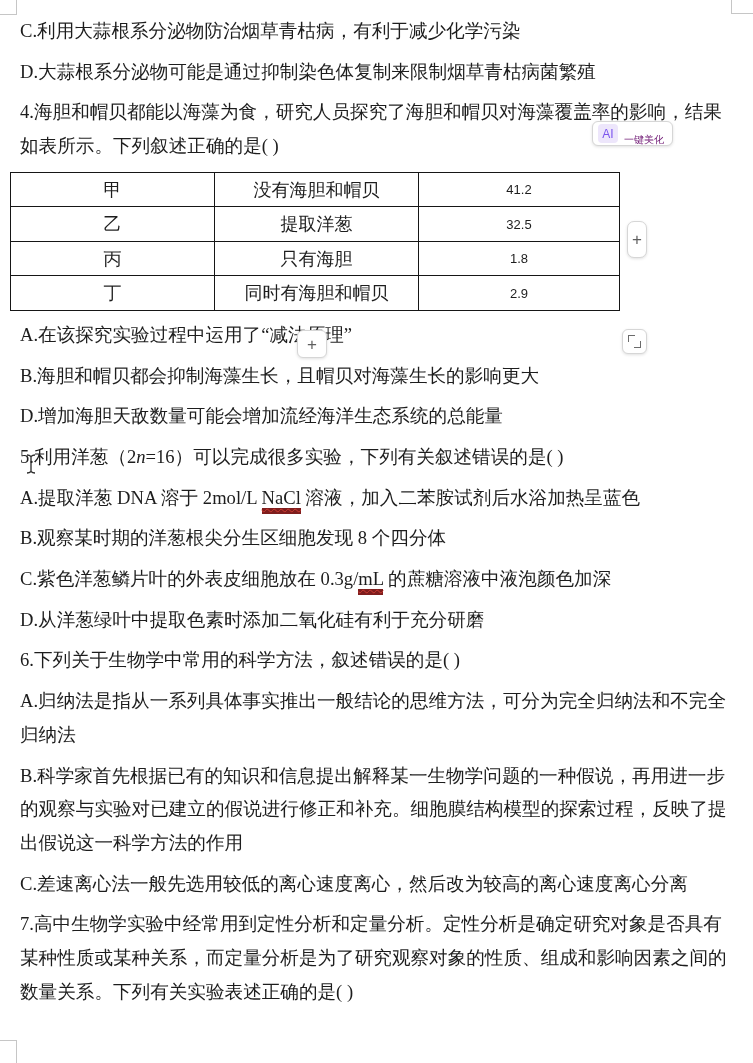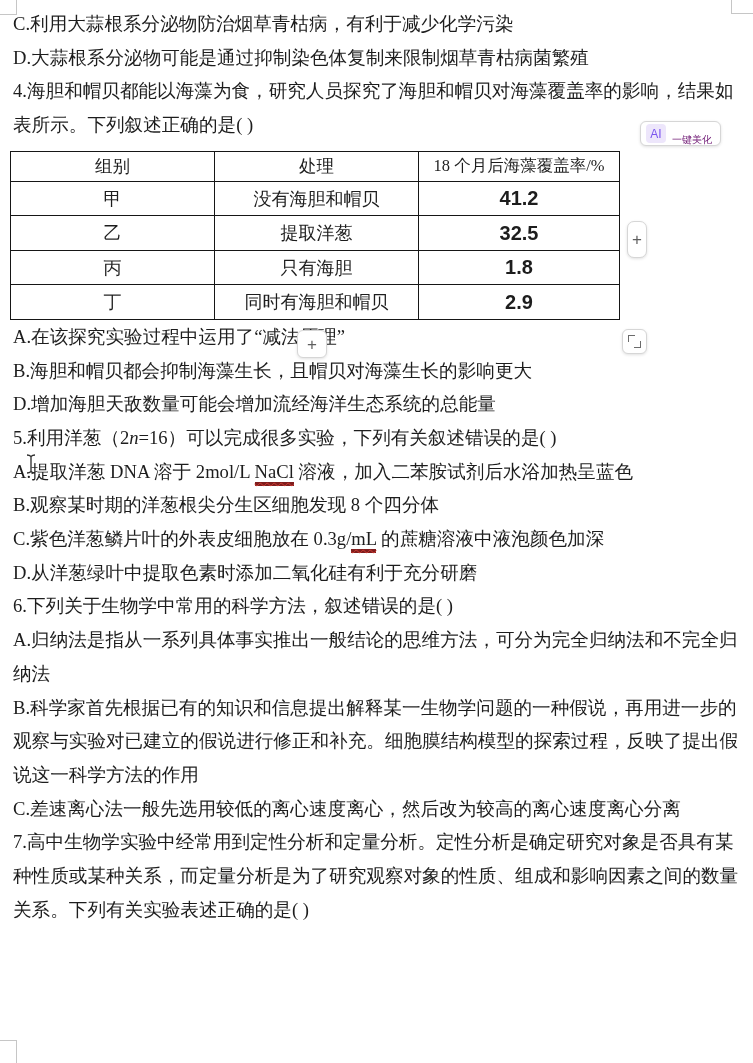--- a/index.html
+++ b/index.html
@@ -9,48 +9,48 @@
   }
   
   .mark{position:absolute;}
   .mark-tl{left:0;top:0;width:16px;height:14px;border-right:1px solid #c6c6c6;border-bottom:1px solid #c6c6c6;}
   .mark-tr{left:731px;top:0;width:22px;height:13px;border-left:1px solid #c6c6c6;border-bottom:1px solid #c6c6c6;}
   .mark-bl{left:0;top:1040px;width:16px;height:23px;border-right:1px solid #c6c6c6;border-top:1px solid #c6c6c6;}
 
   
   .doc{position:absolute;left:13px;top:0;width:729px;padding-top:7px;
        font-size:18.6px;color:#1d1d1d;}
-  .doc p{margin:0;line-height:33.7px;}
+  .doc p{margin:7px;line-height:33.7px;}
   .ital{font-style:italic;}
   .spell{
-    border-bottom:4px solid #7f1d1d;
+    border-bottom:6px solid #7f1d1d;
     text-decoration:underline wavy #cc3b32 1px;
     text-underline-offset:4px;
   }
 
   
   table.qtable{border-collapse:collapse;margin:9px 0 0 -3px;table-layout:fixed;width:609px;}
   table.qtable th,table.qtable td{
     border:1.6px solid #161616;text-align:center;vertical-align:middle;
     padding:0;color:#1d1d1d;overflow:hidden;white-space:nowrap;
   }
   table.qtable th{font-weight:normal;font-size:17.5px;height:29px;}
   table.qtable th.hdr-mixed{font-size:16.5px;}
   table.qtable td{font-size:18px;height:33.5px;}
-  table.qtable td.num{font-family:"Liberation Sans","DejaVu Sans",sans-serif;font-size:20px;font-weight:bold;}
+  table.qtable td.num{font-family:"Liberation Sans","DejaVu Sans",sans-serif;font-size:13px;}
   col.c1{width:204px;}col.c2{width:204px;}col.c3{width:201px;}
 
   
   .fbtn{
     position:absolute;background:#ffffff;border:1px solid #d6d6d6;border-radius:6px;
     box-shadow:0 1px 3px rgba(0,0,0,0.12);box-sizing:border-box;
     display:flex;align-items:center;justify-content:center;cursor:pointer;
     font-family:"Liberation Sans","DejaVu Sans",sans-serif;
   }
-  .ai-btn{left:640px;top:121px;height:25px;padding:0 8px 0 5px;gap:6px;border-radius:6px;}
+  .ai-btn{left:592px;top:121px;height:25px;padding:0 8px 0 5px;gap:6px;border-radius:6px;}
   .ai-badge{
     display:inline-flex;align-items:center;justify-content:center;
     width:20px;height:19px;border-radius:4px;background:#ede6fb;color:#7b55ee;
     font-size:12px;line-height:1;
   }
   .ai-label{font-size:10px;color:#701a75;white-space:nowrap;margin-top:12px;}
   .plus-side{left:627px;top:221px;width:20px;height:37px;border-radius:7px;}
   .plus-overlay{left:297px;top:330px;width:30px;height:28px;border-radius:6px;}
   .plus-glyph{color:#5f5f5f;font-size:17px;line-height:1;font-weight:400;}
   .expand-btn{left:622px;top:329px;width:25px;height:25px;border-radius:6px;}
@@ -72,25 +72,20 @@
   <p>D.大蒜根系分泌物可能是通过抑制染色体复制来限制烟草青枯病菌繁殖</p>
   <p>4.海胆和帽贝都能以海藻为食，研究人员探究了海胆和帽贝对海藻覆盖率的影响，结果如表所示。下列叙述正确的是(  )</p>
 
   <table class="qtable">
     <colgroup>
         <col class="c1">
         <col class="c2">
         <col class="c3">
       </colgroup>
     <tbody>
-        <tr>
-      <th>组别</th>
-      <th>处理</th>
-      <th class="hdr-mixed">18 个月后海藻覆盖率/%</th>
-    </tr>
     <tr>
       <td>甲</td>
       <td>没有海胆和帽贝</td>
       <td class="num">41.2</td>
     </tr>
     <tr>
       <td>乙</td>
       <td>提取洋葱</td>
       <td class="num">32.5</td>
     </tr>

